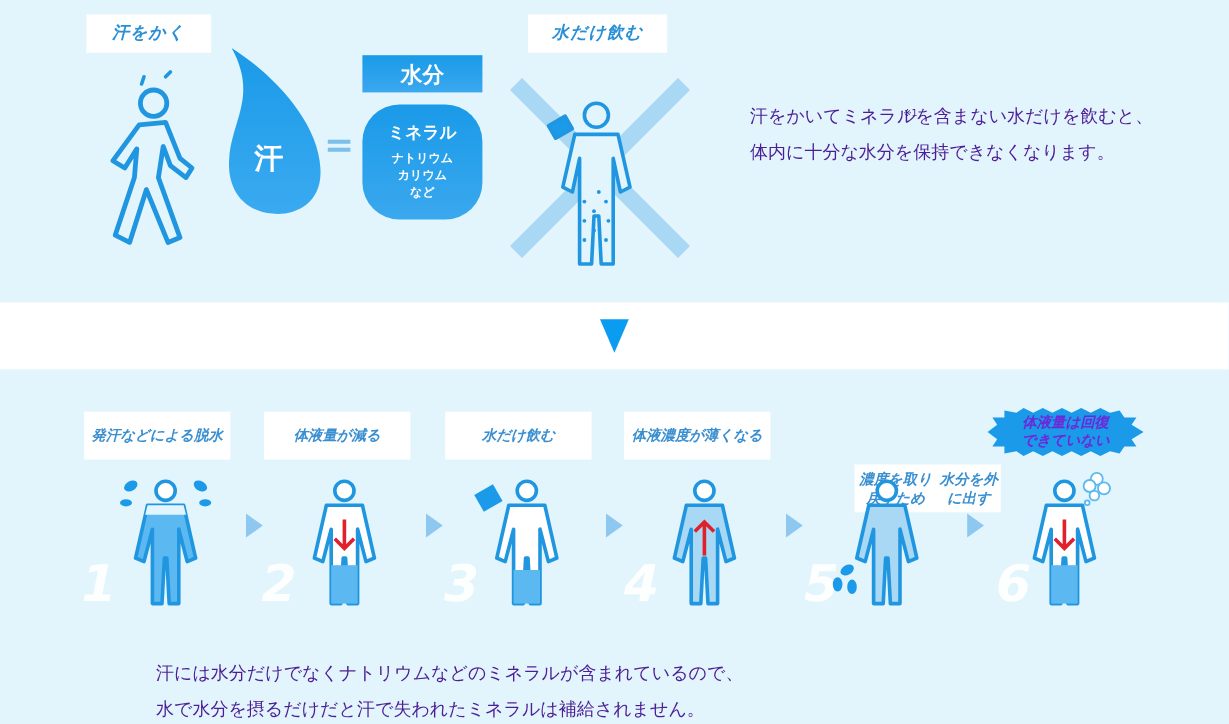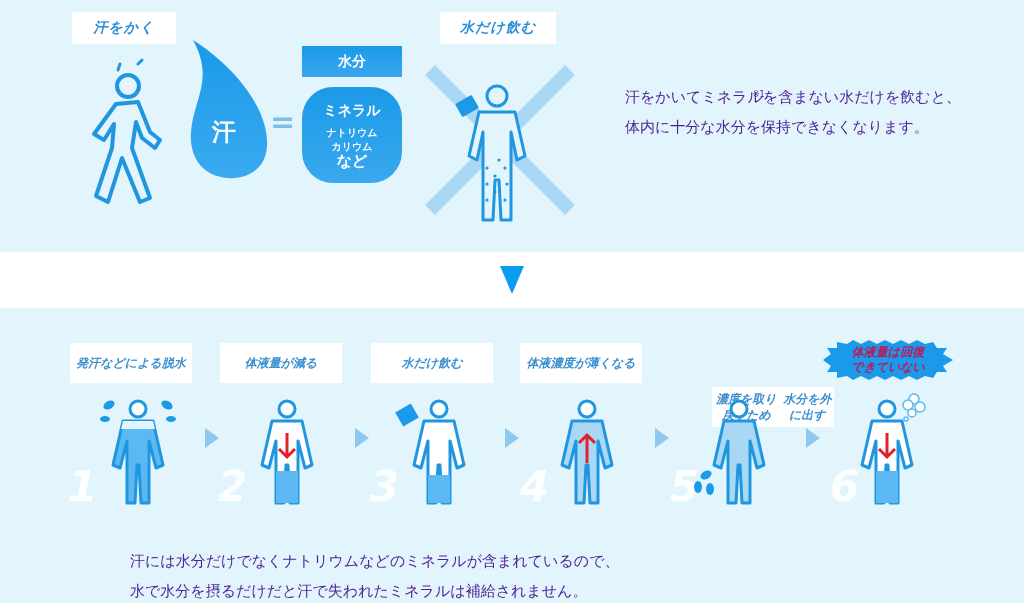--- a/index.html
+++ b/index.html
@@ -44,27 +44,27 @@
         <stop offset="1" stop-color="#3aaaf0"></stop>
       </linearGradient>
     </defs>
   <path d="M8 0 C40 20 80 60 82 100 C84 130 60 140 42 138 C18 136 4 118 6 92 C8 60 30 40 8 0 Z" fill="url(#dg)"></path>
 </svg>
 <div style="position:absolute;left:212px;top:116px;color:#fff;font-size:24px;font-weight:bold;">汗</div>
 
 <div style="position:absolute;left:270px;top:104px;color:#7cc0ea;font-size:30px;font-weight:bold;">=</div>
 
 <div class="blue-box" style="left:302px;top:46px;width:100px;height:31px;">
-  <span style="font-size:14px;">水分</span>
+  <span style="font-size:18px;">水分</span>
 </div>
 <div class="blue-box" style="left:302px;top:87px;width:100px;height:96px;border-radius:31px;">
   <span style="font-size:14px;margin-bottom:6px;">ミネラル</span>
   <span style="font-size:10px;line-height:14px;">ナトリウム</span>
   <span style="font-size:10px;line-height:14px;">カリウム</span>
-  <span style="font-size:15px;line-height:14px;">など</span>
+  <span style="font-size:10px;line-height:14px;">など</span>
 </div>
 
 <div class="label-box" style="left:440px;top:12px;width:116px;height:32px;">水だけ飲む</div>
 
 <svg width="150" height="150" style="left:425px;top:65px;" stroke="#a8d8f4" stroke-width="14" stroke-linecap="butt">
   <line x1="5" y1="5" x2="145" y2="145"></line>
     <line x1="145" y1="5" x2="5" y2="145"></line>
 </svg>
 <svg width="110" height="150" style="left:455px;top:60px;" fill="none" stroke="#2196e0" stroke-width="3" stroke-linejoin="round">
   <circle cx="42" cy="36" r="10"></circle>
@@ -95,21 +95,21 @@
 <div class="step-label" style="left:371px;">水だけ飲む</div>
 <div class="step-label" style="left:520px;">体液濃度が薄くなる</div>
 <div class="step-label" style="left:712px;flex-direction:row;margin-top:44px;">
   <span>濃度を取り戻すため</span>
   <span>水分を外に出す</span>
 </div>
 
 <svg width="130" height="40" style="left:823px;top:340px;">
   <polygon fill="#1a9ae8" points="0,20 8,14 4,8 14,8 14,2 24,4 30,0 38,4 46,0 54,4 62,0 70,4 78,0 86,4 94,0 102,4 110,2 114,8 124,8 120,14 130,20 120,26 124,32 114,32 110,38 102,36 94,40 86,36 78,40 70,36 62,40 54,36 46,40 38,36 30,40 24,36 14,38 14,32 4,32 8,26"></polygon>
 </svg>
-<div style="position:absolute;left:823px;top:345px;width:130px;color:#be185d;font-weight:bold;font-style:italic;font-size:12px;text-align:center;line-height:15px;">
+<div style="position:absolute;left:823px;top:345px;width:130px;color:#6d28d9;font-weight:bold;font-style:italic;font-size:12px;text-align:center;line-height:15px;">
   <div>体液量は回復</div>
   <div>できていない</div>
 </div>
 
 <div class="step-num" style="left:68px;top:462px;">1</div>
 <div class="step-num" style="left:218px;top:462px;">2</div>
 <div class="step-num" style="left:370px;top:462px;">3</div>
 <div class="step-num" style="left:520px;top:462px;">4</div>
 <div class="step-num" style="left:670px;top:462px;">5</div>
 <div class="step-num" style="left:830px;top:462px;">6</div>

